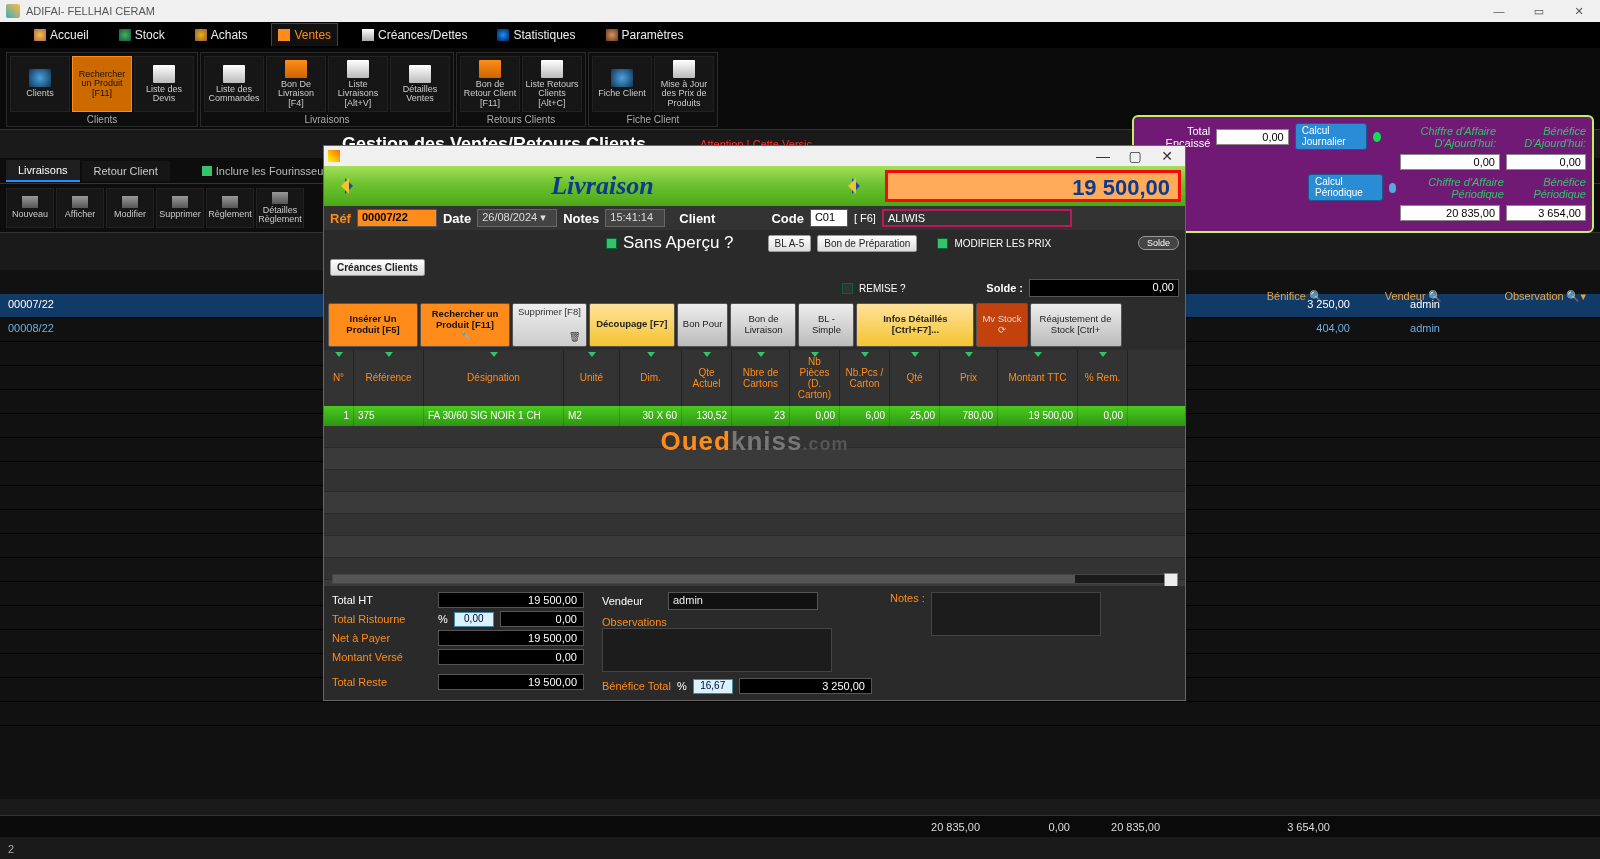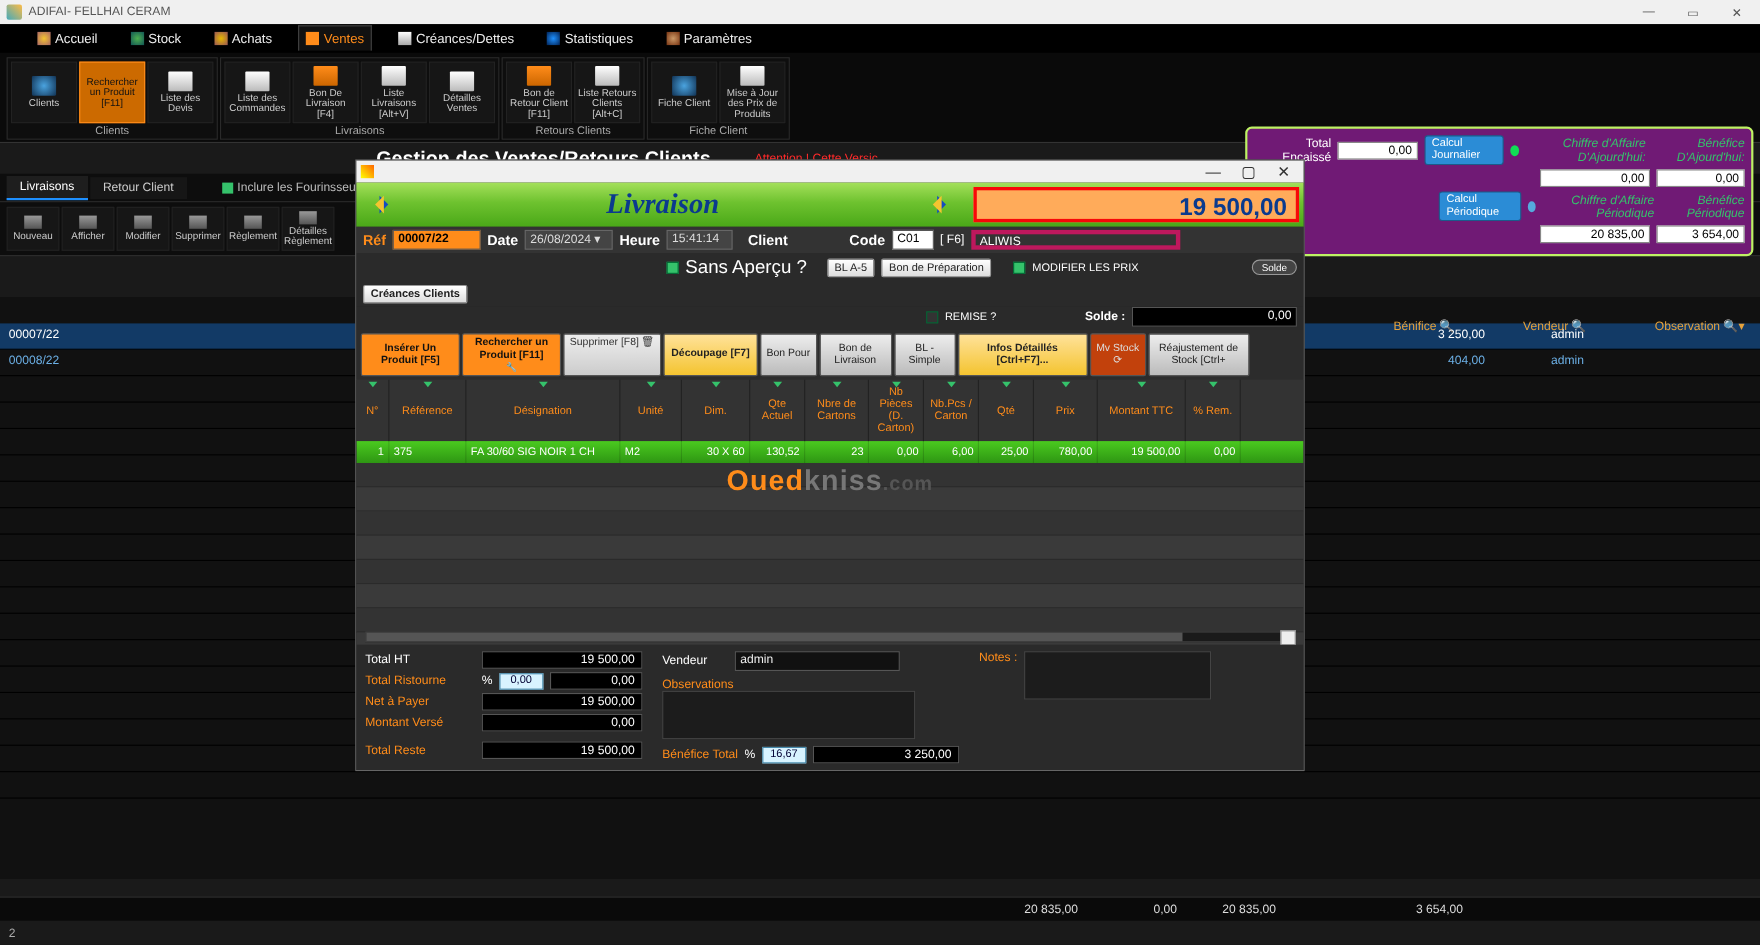--- a/index.html
+++ b/index.html
@@ -29,21 +29,21 @@
 .ribbon-group{border:1px solid #2a2a2a;background:#0e0e0e;padding:3px 3px 14px 3px;position:relative;display:flex;gap:2px;}
 .ribbon-group .grp-label{position:absolute;bottom:0;left:0;right:0;text-align:center;font-size:10px;color:#aaa;padding:1px;}
 .rib-btn{width:60px;height:56px;background:#161616;display:flex;flex-direction:column;align-items:center;justify-content:center;gap:2px;font-size:9px;line-height:1.05;text-align:center;color:#ccc;border:1px solid #222;padding:2px;}
 .rib-btn.orange{background:#cc6a00;border-color:#ff8c1a;color:#111;}
 .rib-ico{width:22px;height:18px;background:linear-gradient(#aaa,#666);border-radius:1px;}
 .rib-ico.cart{background:linear-gradient(#ff8c1a,#c60);}
 .rib-ico.doc{background:linear-gradient(#fff,#bbb);}
 .rib-ico.person{background:radial-gradient(circle,#4aa3df,#135);}
 
 
-.subheader{display:flex;align-items:center;gap:20px;padding:2px 12px;height:28px}
+.subheader{display:flex;align-items:center;gap:34px;padding:2px 12px;height:28px}
 .subheader h2{color:#fff;font-weight:600;font-size:18px;margin-left:330px}
 .warn{color:#ff2a2a;font-size:11px;margin-left:20px}
 
 
 .right-float{position:absolute;right:6px;top:115px;width:462px;border:2px solid #bef264;border-radius:6px;background:#701a75;padding:6px;z-index:3}
 .rf-row{display:flex;align-items:center;gap:6px;margin-bottom:4px}
 .rf-label{color:#c8a050;font-size:11px;width:90px;text-align:right}
 .rf-label.green{color:#35c26b;font-style:italic}
 .rf-val{background:#fff;color:#000;border:1px solid #888;text-align:right;padding:1px 4px;font-size:11px;height:16px}
 .calc-btn{background:#2b8cd6;color:#fff;padding:2px 6px;font-size:10px;border-radius:3px;display:flex;flex-direction:column;align-items:center;line-height:1.05;border:1px solid #1b5a8a}
@@ -99,21 +99,21 @@
 .fbtn.soldchip{background:#444;color:#fff;border-radius:8px;padding:1px 8px;font-size:9px}
 .chk{width:11px;height:11px;background:#35c26b;display:inline-block;border:1px solid #063}
 .chk.off{background:#333}
 
 .action-row{display:flex;gap:2px;padding:3px 4px;background:#2c2c2c;align-items:stretch;flex-wrap:nowrap}
 .abtn{flex-shrink:0;padding:3px 5px;font-size:9.5px;line-height:1.15;border:1px solid #555;text-align:center;display:flex;flex-direction:column;justify-content:center;border-radius:2px}
 .abtn.orange{background:#ff8c1a;color:#111;font-weight:bold}
 .abtn.grey{background:linear-gradient(#eee,#bbb);color:#222}
 .abtn.yellow{background:linear-gradient(#ffe29a,#f4c430);color:#222;font-weight:bold}
 .abtn.dark{background:#c2410c;color:#ddd}
-.abtn.supp{background:linear-gradient(#eee,#ccc);color:#333;display:flex;flex-direction:row;align-items:flex-start;gap:2px}
+.abtn.supp{background:linear-gradient(#eee,#ccc);color:#333;display:flex;flex-direction:column;align-items:flex-end;gap:14px}
 
 
 .grid{flex:1;background:#333;position:relative;overflow:hidden}
 .ghead{display:flex;background:#333;height:56px}
 .gcol{color:#ff8c1a;font-size:10px;text-align:center;display:flex;align-items:center;justify-content:center;border-right:1px solid #222;position:relative;padding:2px}
 .gcol::before{content:"";position:absolute;top:2px;left:50%;transform:translateX(-50%);border-left:4px solid transparent;border-right:4px solid transparent;border-top:5px solid #35c26b}
 .w-n{width:30px}.w-ref{width:70px}.w-des{width:140px}.w-un{width:56px}.w-dim{width:62px}.w-qa{width:50px}.w-nc{width:58px}.w-np{width:50px}.w-npc{width:50px}.w-qte{width:50px}.w-prix{width:58px}.w-mtc{width:80px}.w-rem{width:50px}
 .grow{display:flex;height:20px;background:linear-gradient(#4aca1f,#2e9613);color:#fff;font-size:10px}
 .grow .gc{border-right:1px solid rgba(0,0,0,.15);display:flex;align-items:center;justify-content:flex-end;padding:0 4px}
 .grow .gc.l{justify-content:flex-start}
@@ -372,34 +372,34 @@
         <div class="gb-cursor"></div>
       </div>
     <div class="total-box">19 500,00</div>
   </div>
 
   <div class="form-row">
     <span class="flabel or">Réf</span>
     <span class="finput orange" style="width:80px">00007/22</span>
     <span class="flabel">Date</span>
     <span class="finput grey" style="width:80px"><span>26/08/2024</span> ▾</span>
-    <span class="flabel">Heure</span>
+    <span class="flabel">Notes</span>
     <span class="finput grey" style="width:60px">15:41:14</span>
     <span class="flabel" style="margin-left:8px">Client</span>
     <span class="flabel" style="margin-left:50px">Code</span>
     <span class="finput" style="width:38px">C01</span>
     <span style="color:#fff;font-weight:normal">[ F6]</span>
-    <span class="finput" style="width:190px;background:#333;color:#fff;border:4px solid #be185d">ALIWIS</span>
+    <span class="finput" style="width:190px;background:#333;color:#fff;border:2px solid #be185d">ALIWIS</span>
   </div>
 
   <div class="form-row r2">
     <span style="width:270px"></span>
     <span class="chk"></span>
     <span style="color:#fff;font-size:17px">Sans Aperçu ?</span>
-    <span class="fbtn" style="margin-left:12px">BL A-5</span>
+    <span class="fbtn" style="margin-left:28px">BL A-5</span>
     <span class="fbtn">Bon de Préparation</span>
     <span style="width:8px"></span>
     <span class="chk"></span>
       <span style="color:#fff;font-size:10px">MODIFIER LES PRIX</span>
     <span style="margin-left:auto" class="fbtn soldchip">Solde</span>
     <span class="fbtn" style="font-weight:bold">Créances Clients</span>
   </div>
   <div class="form-row r2" style="padding-top:0">
     <span style="width:506px"></span>
     <span class="chk off"></span>

